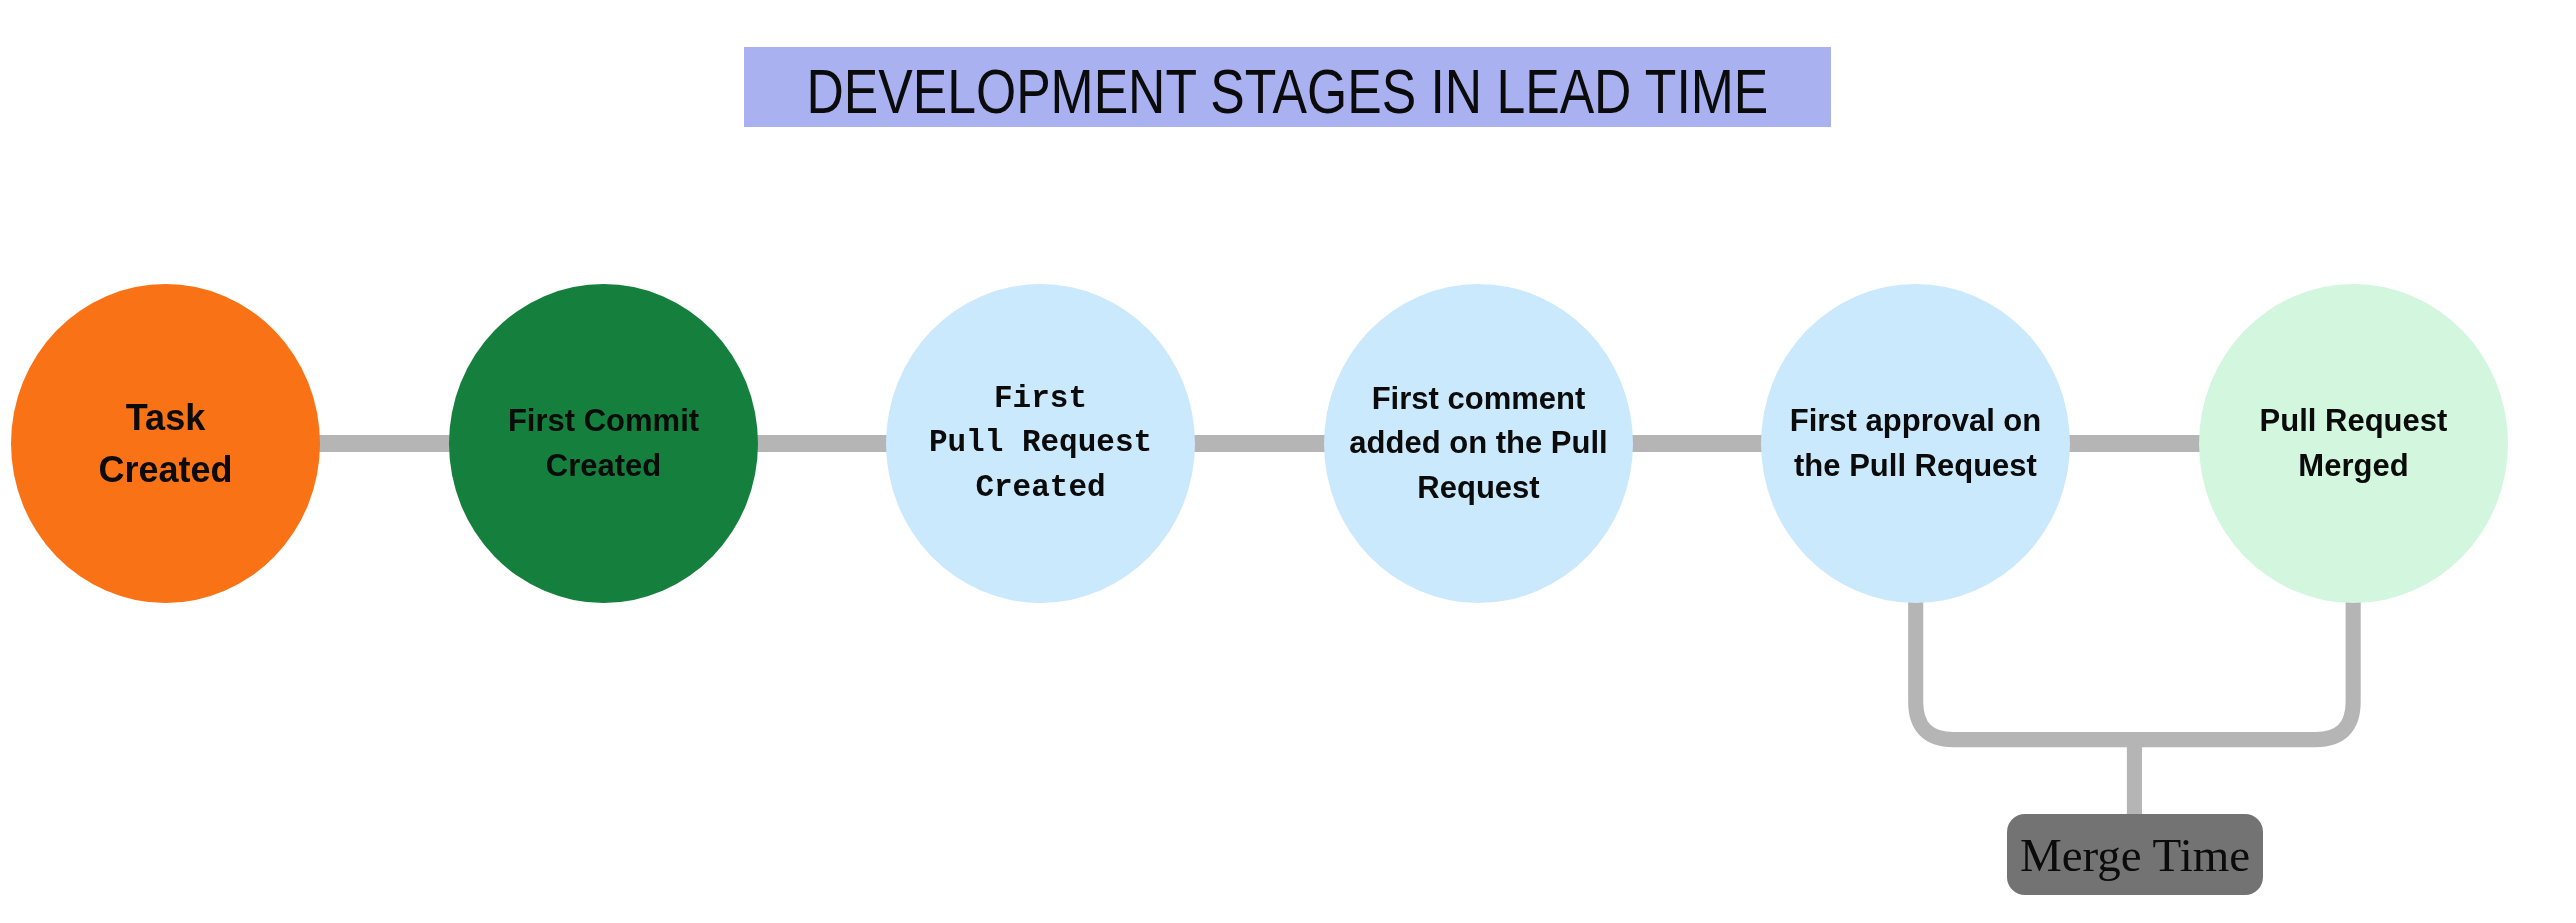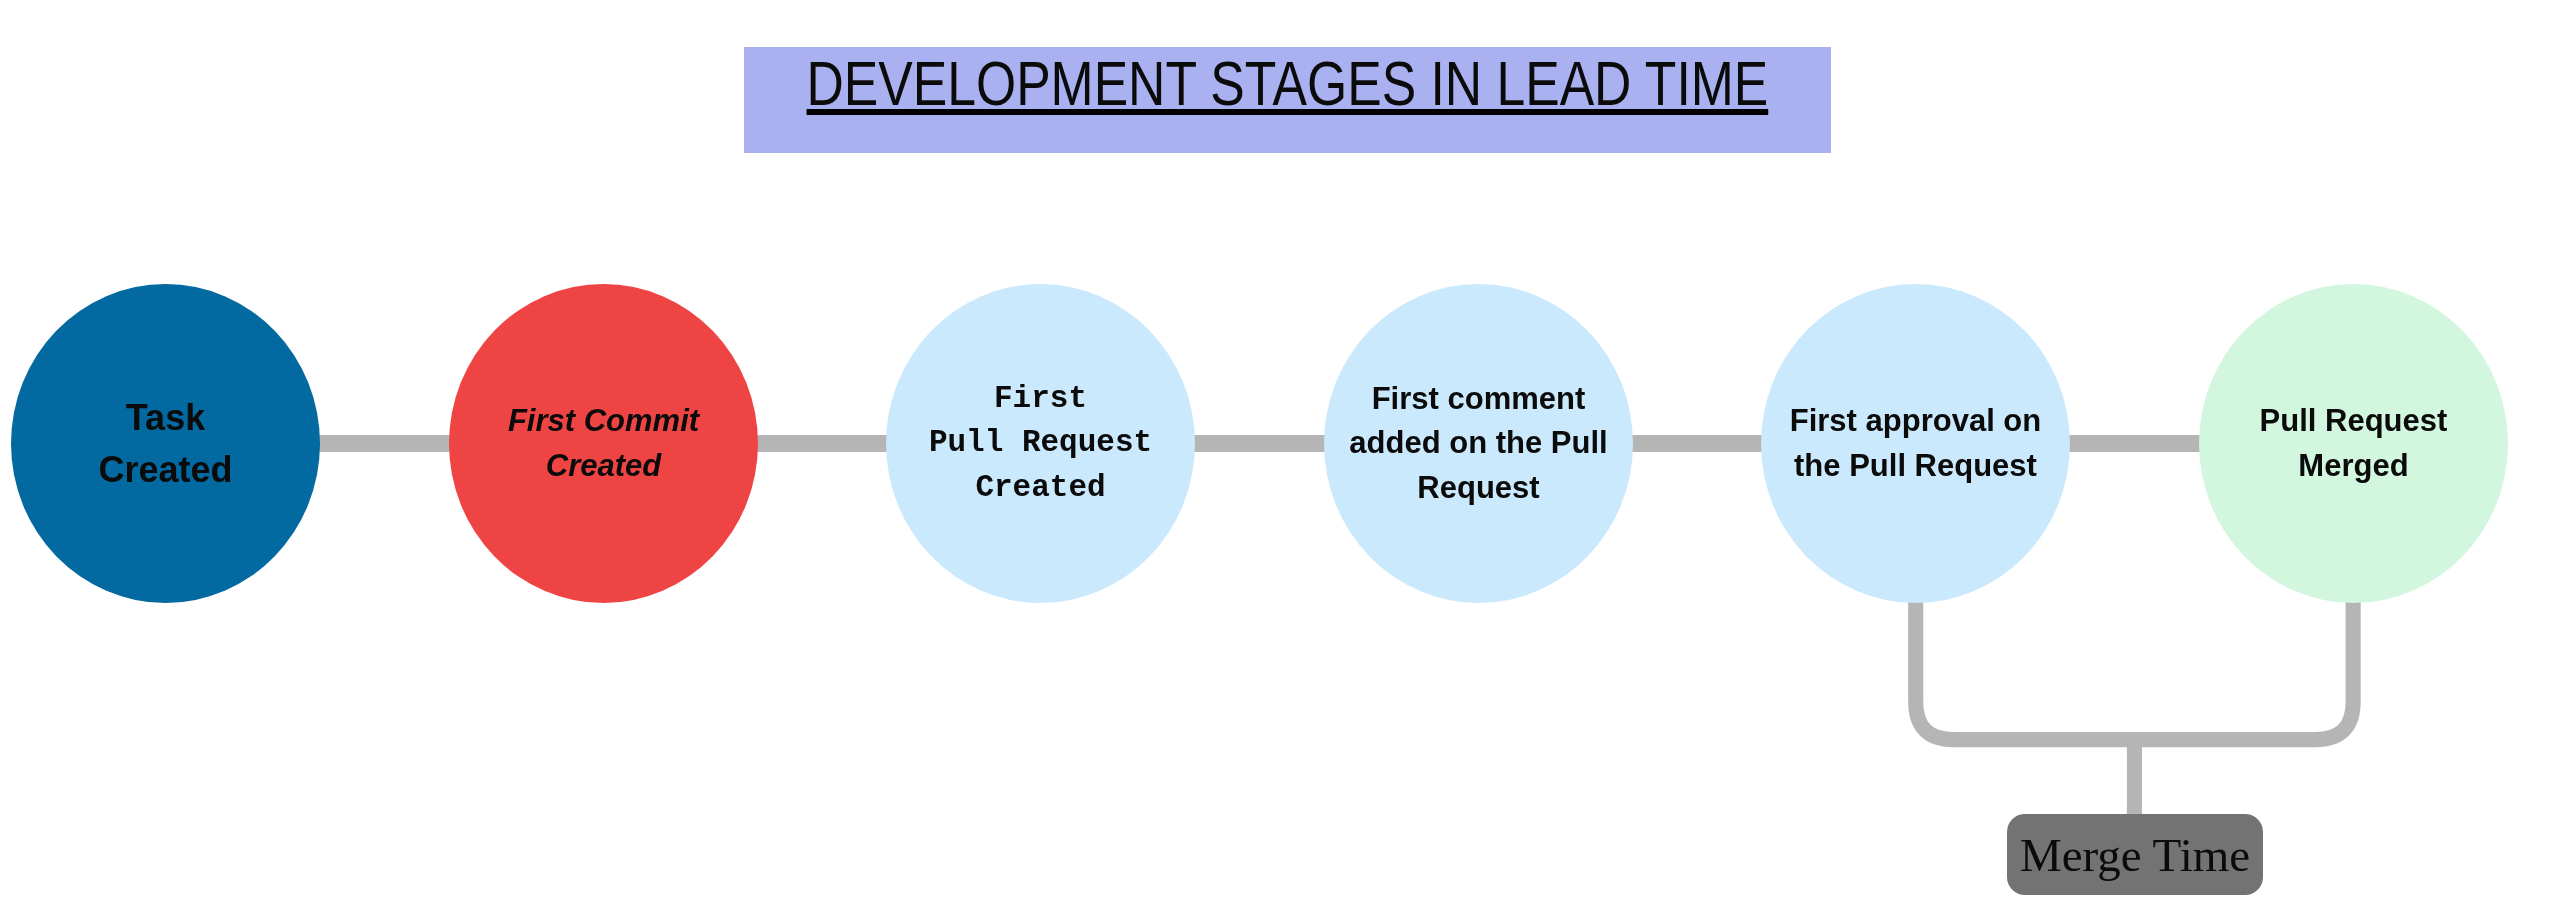--- a/index.html
+++ b/index.html
@@ -15,26 +15,25 @@
     background: #ffffff;
     overflow: hidden;
   }
 
   
   .title-box {
     position: absolute;
     left: 744px;
     top: 47px;
     width: 1087px;
-    height: 106px;
+    height: 80px;
     display: flex;
-    align-items: flex-start;
+    align-items: flex-end;
     justify-content: center;
     background: #a9b1f1;
-    text-decoration: underline;
   }
   .title-text {
     font-size: 63px;
     font-weight: 400;
     color: #0b0b0b;
     white-space: nowrap;
     transform: scaleX(0.82);
     transform-origin: center center;
     letter-spacing: 0px;
   }
@@ -125,24 +124,24 @@
   <div class="connector c2" style="background-color: rgb(181, 181, 181);"></div>
   <div class="connector c3" style="background-color: rgb(181, 181, 181);"></div>
   <div class="connector c4" style="background-color: rgb(181, 181, 181);"></div>
   <div class="connector c5" style="background-color: rgb(181, 181, 181);"></div>
 
   <svg class="bracket-svg" viewBox="0 0 3750 1344" xmlns="http://www.w3.org/2000/svg">
     <path d="M 2789 760 L 2789 1022 Q 2789 1077 2844 1077 L 3371 1077 Q 3426 1077 3426 1022 L 3426 760" style="stroke: rgb(181, 181, 181);"></path>
     <path d="M 3107.5 1077 L 3107.5 1196" style="stroke: rgb(181, 181, 181);"></path>
   </svg>
 
-  <div class="stage s1" style="background-color: #0369a1;">Task
+  <div class="stage s1" style="background-color: #f97316;">Task
 Created</div>
 
-  <div class="stage s2" style="background-color: #ef4444; font-style: italic;">First Commit
+  <div class="stage s2" style="background-color: #15803d;">First Commit
 Created</div>
 
   <div class="stage s3" style="background-color: rgb(203, 233, 252);">First
 Pull Request
 Created</div>
 
   <div class="stage s4" style="background-color: rgb(203, 233, 252);">First comment
 added on the Pull
 Request</div>
 

